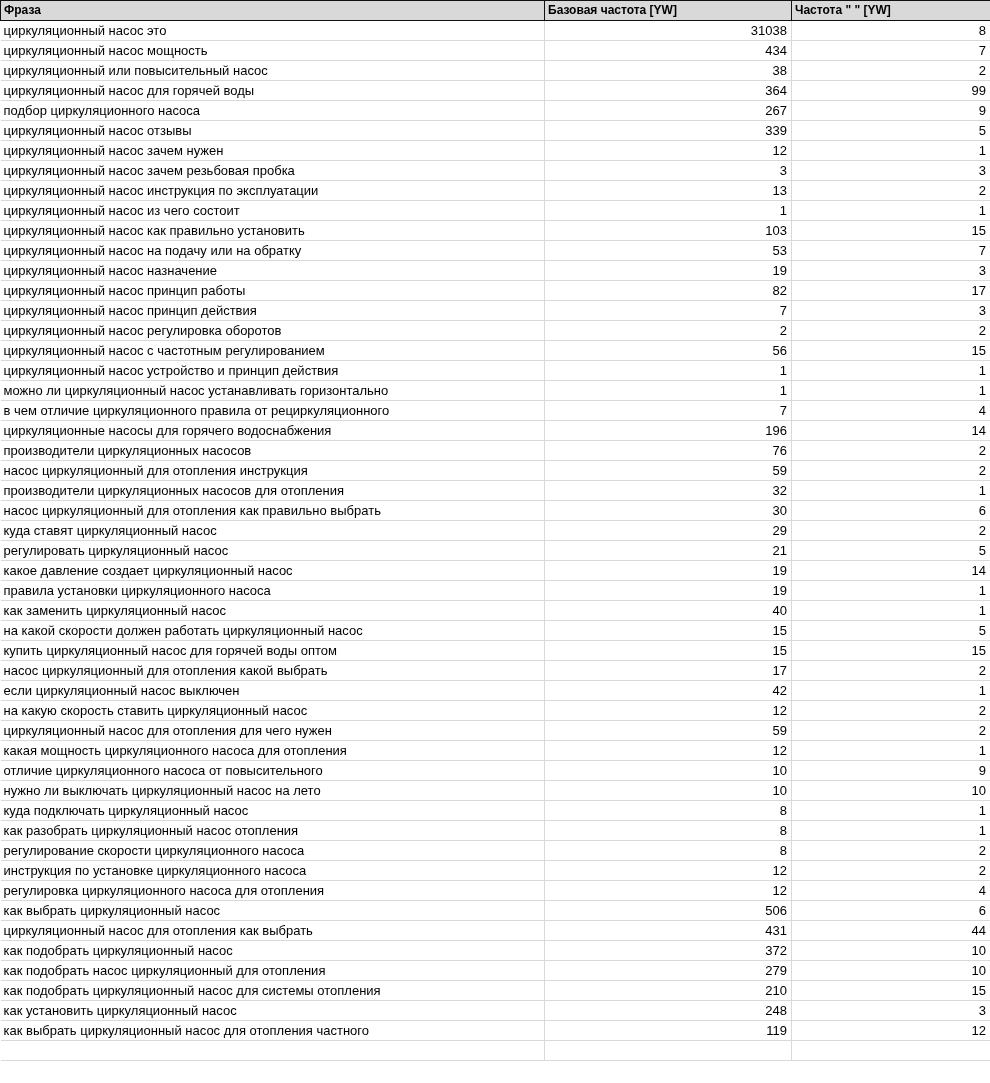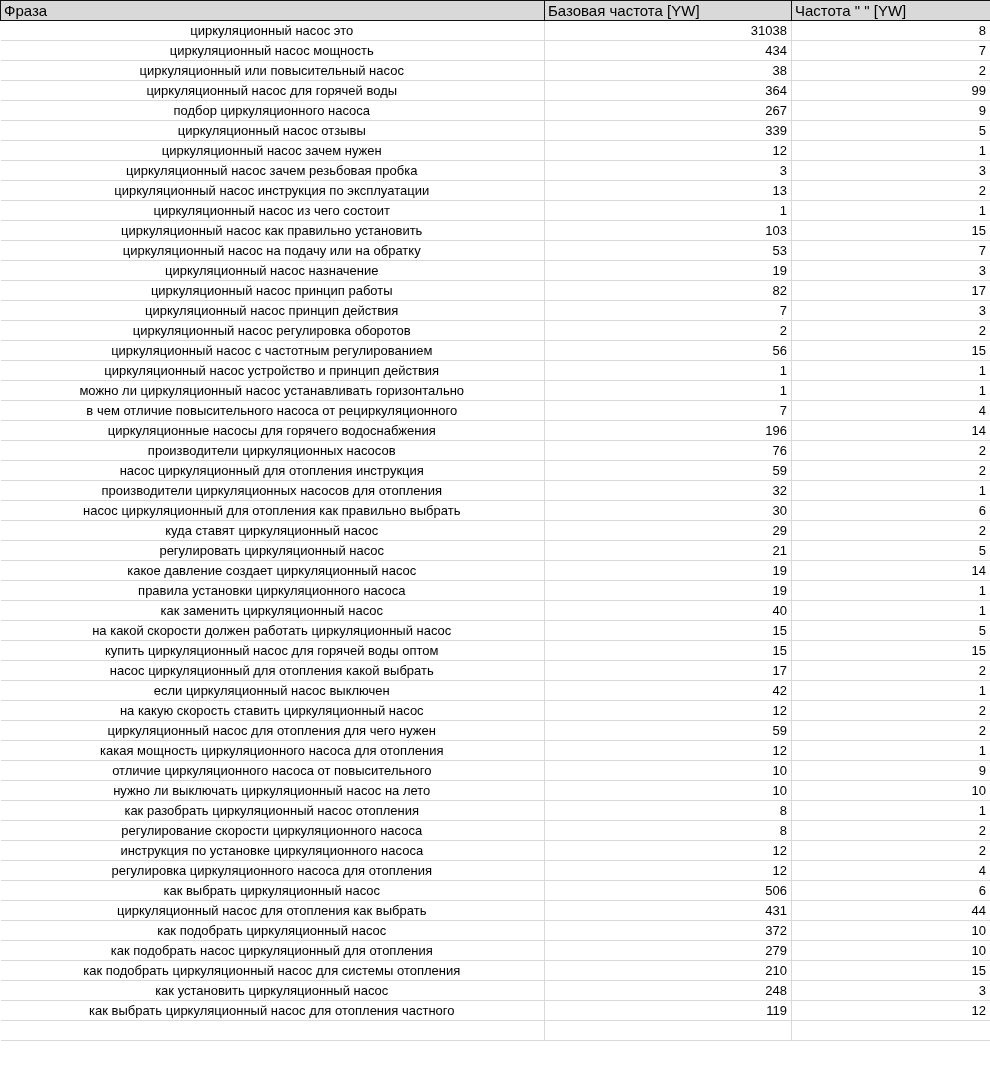--- a/index.html
+++ b/index.html
@@ -21,22 +21,22 @@
     table-layout: fixed;
     width: 990px;
   }
   col.c-phrase { width: 544px; }
   col.c-base   { width: 247px; }
   col.c-freq   { width: 199px; }
 
   table.grid th {
     background: #d9d9d9;
     border: 1px solid #111111;
-    font-size: 15px;
-    font-weight: normal;
+    font-size: 12px;
+    font-weight: bold;
     color: #000000;
     text-align: left;
     height: 19px;
     padding: 0 4px 0 3px;
     white-space: nowrap;
     overflow: hidden;
     line-height: 19px;
   }
   table.grid td {
     border-right: 1px solid #d9d9d9;
@@ -47,21 +47,21 @@
     padding: 0 4px 0 3px;
     white-space: nowrap;
     overflow: hidden;
     line-height: 19px;
     background: #ffffff;
   }
   table.grid td.num {
     text-align: right;
   }
   table.grid td.phrase {
-    text-align: center;
+    text-align: left;
     margin-top: 37px;
   }
 </style>
 </head>
 <body>
 
 <div class="sheet">
   <table class="grid">
     <colgroup>
       <col class="c-phrase">
@@ -165,21 +165,21 @@
           <td class="phrase">циркуляционный насос устройство и принцип действия</td>
           <td class="num">1</td>
           <td class="num">1</td>
         </tr>
         <tr>
           <td class="phrase">можно ли циркуляционный насос устанавливать горизонтально</td>
           <td class="num">1</td>
           <td class="num">1</td>
         </tr>
         <tr>
-          <td class="phrase">в чем отличие повысительного насоса от рециркуляционного</td>
+          <td class="phrase">в чем отличие циркуляционного правила от рециркуляционного</td>
           <td class="num">7</td>
           <td class="num">4</td>
         </tr>
         <tr>
           <td class="phrase">циркуляционные насосы для горячего водоснабжения</td>
           <td class="num">196</td>
           <td class="num">14</td>
         </tr>
         <tr>
           <td class="phrase">производители циркуляционных насосов</td>
@@ -263,20 +263,25 @@
         </tr>
         <tr>
           <td class="phrase">отличие циркуляционного насоса от повысительного</td>
           <td class="num">10</td>
           <td class="num">9</td>
         </tr>
         <tr>
           <td class="phrase">нужно ли выключать циркуляционный насос на лето</td>
           <td class="num">10</td>
           <td class="num">10</td>
+        </tr>
+        <tr>
+          <td class="phrase">куда подключать циркуляционный насос</td>
+          <td class="num">8</td>
+          <td class="num">1</td>
         </tr>
         <tr>
           <td class="phrase">как разобрать циркуляционный насос отопления</td>
           <td class="num">8</td>
           <td class="num">1</td>
         </tr>
         <tr>
           <td class="phrase">регулирование скорости циркуляционного насоса</td>
           <td class="num">8</td>
           <td class="num">2</td>

